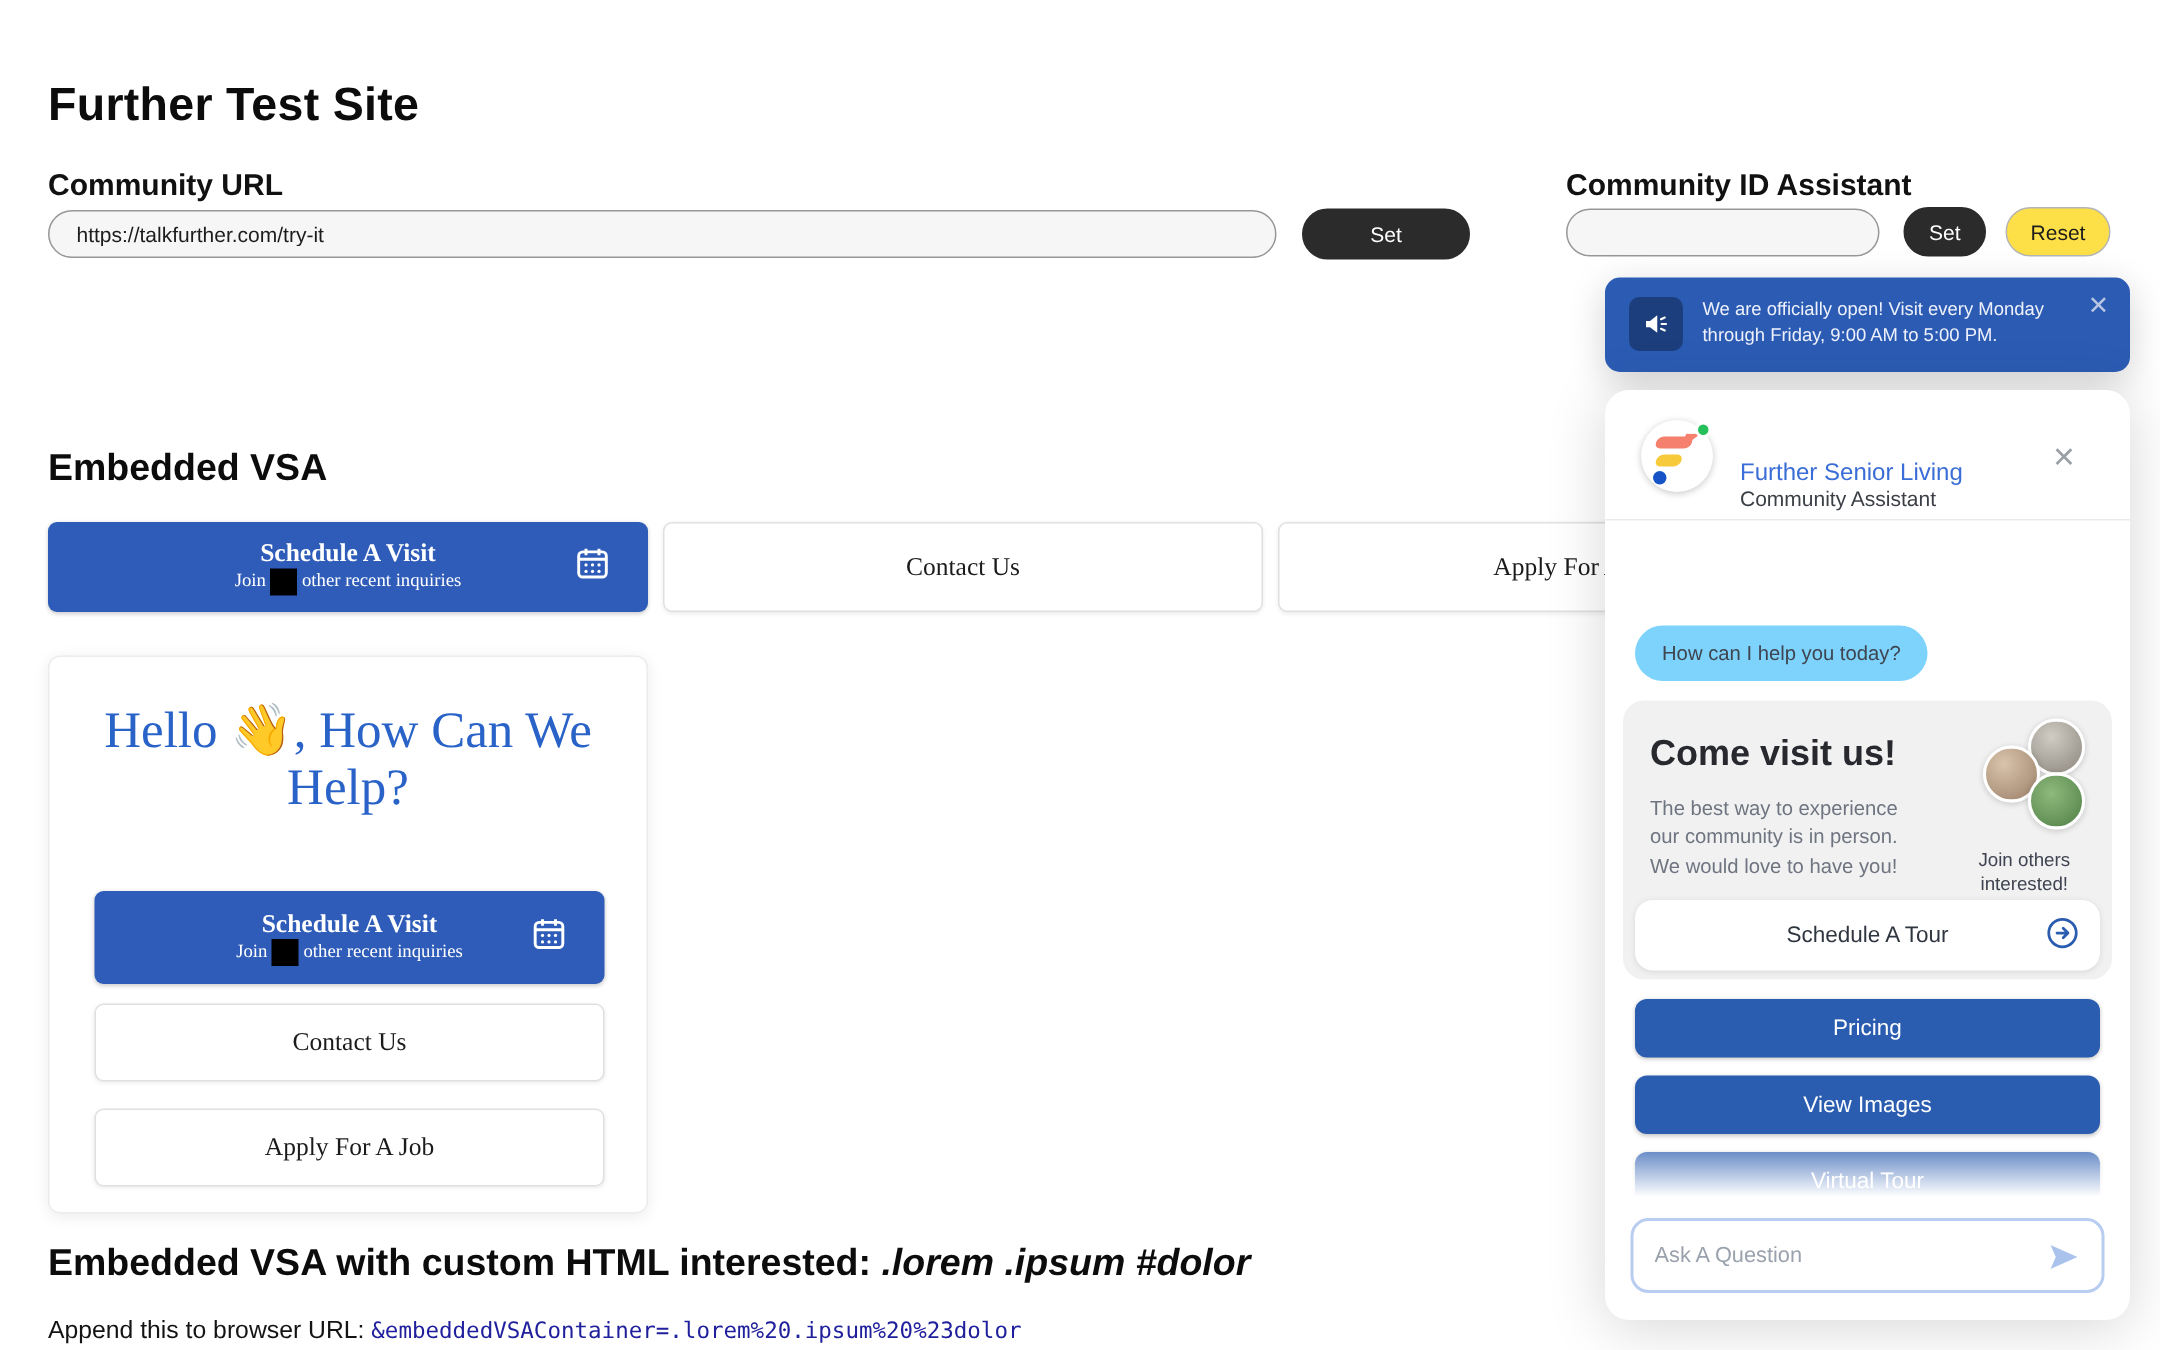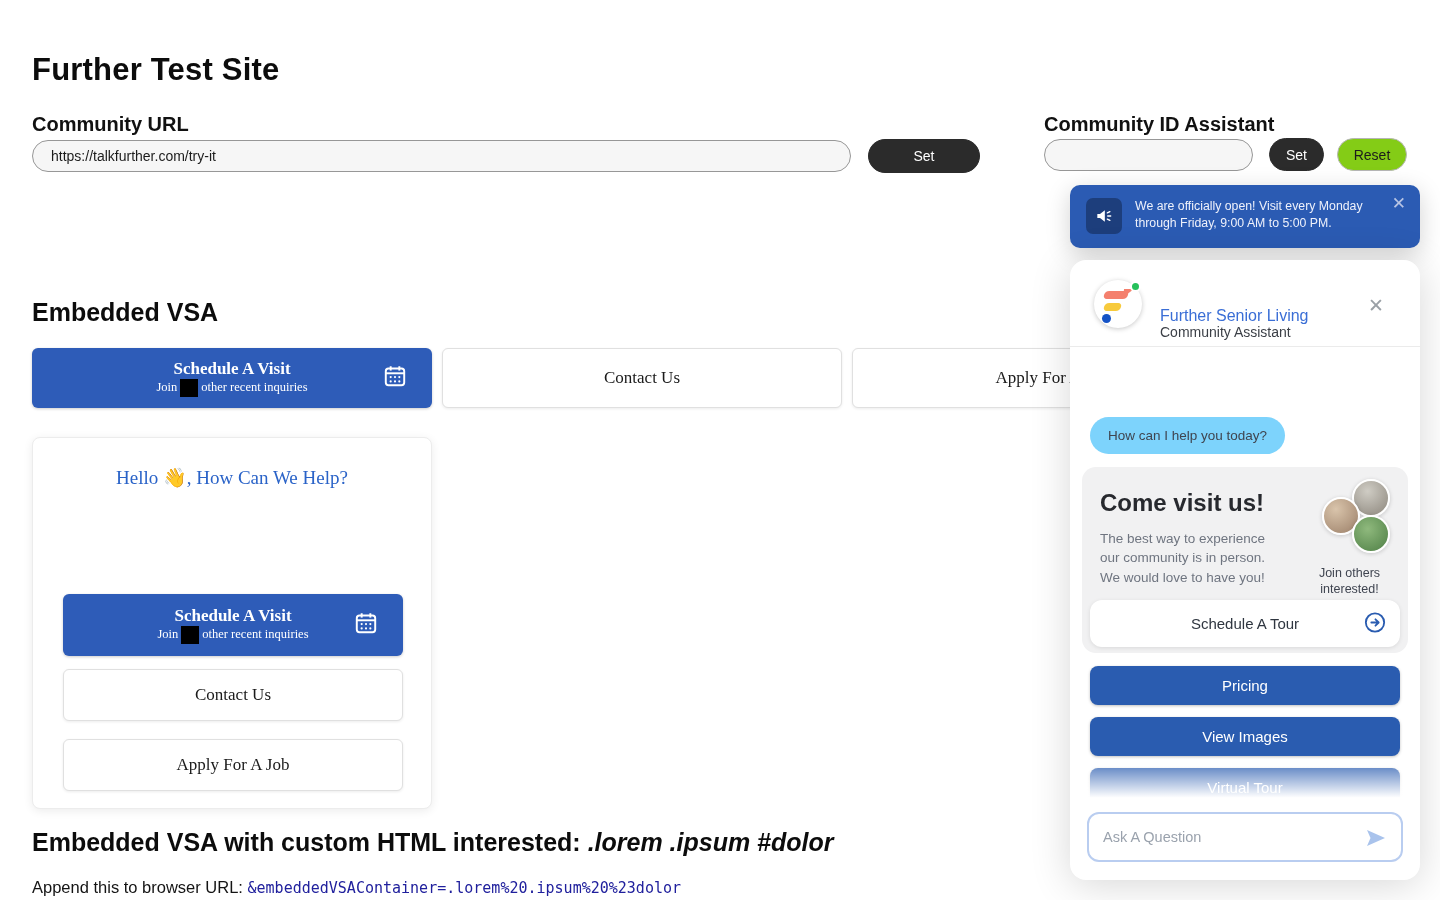--- a/index.html
+++ b/index.html
@@ -9,39 +9,39 @@
   #stage { position:relative; width:1440px; height:900px; background:#fff; }
 
   
   .h1 { left:32px; top:52px; font-size:31px; font-weight:800; color:#0c0c0c; letter-spacing:.2px; }
   .field-label { font-size:20px; font-weight:700; color:#111; }
   .pill-input { background:#f6f6f6; border:1px solid #979797; border-radius:17px;
                 font-size:14px; color:#1c1c1c; padding:0 18px; outline:none;
                 font-family:"Liberation Sans", sans-serif; }
   .btn-dark { background:#2b2b2b; color:#fff; border:1px solid #2b2b2b; border-radius:17px;
               font-size:14px; cursor:pointer; font-family:"Liberation Sans", sans-serif; }
-  .btn-light { background:#84cc16; color:#1c1c1c; border:1px solid #b5b5b5; border-radius:17px;
+  .btn-light { background:#fde047; color:#1c1c1c; border:1px solid #b5b5b5; border-radius:17px;
                font-size:14px; cursor:pointer; font-family:"Liberation Sans", sans-serif; }
   .h2 { font-size:25px; font-weight:800; color:#0c0c0c; }
   .h2 .code-part { font-style:italic; }
 
   .vsa-btn { border-radius:6px; display:flex; align-items:center; justify-content:center;
              font-family:"Liberation Serif", serif; cursor:pointer; }
   .vsa-blue { background:#2e5cb8; color:#fff; box-shadow:0 1px 3px rgba(0,0,0,.2); }
   .vsa-white { background:#fff; border:1px solid #e0e0e0; color:#1b1b1b;
                box-shadow:0 1px 3px rgba(0,0,0,.08); font-size:17px; }
   .vsa-blue .t1 { font-size:17px; font-weight:700; line-height:1.2; }
   .vsa-blue .t2 { font-size:12.5px; line-height:1.25; }
   .redact { display:inline-block; width:18px; height:18px; background:#000; vertical-align:middle; margin:0 3px; }
   .cal-icon { position:absolute; right:24px; top:50%; transform:translateY(-50%); }
 
   .vsa-card { left:32px; top:437px; width:400px; height:372px; background:#fff;
               border:1px solid #ececec; border-radius:8px; box-shadow:0 2px 10px rgba(0,0,0,.08); }
   .vsa-card h3 { font-family:"Liberation Serif", serif; font-weight:400; color:#2a63c8;
-                 font-size:19px; text-align:center; margin-top:28px; }
+                 font-size:34px; text-align:center; margin-top:28px; }
   .vsa-card p { font-family:"Liberation Serif", serif; color:#17191d; font-size:17.5px;
                 line-height:1.2; text-align:center; margin:8px 28px 0; }
 
   .append-line { font-size:16.5px; color:#141414; }
   .append-code { font-family:"DejaVu Sans Mono","Liberation Mono",monospace; font-size:15px;
                  color:#20209d; font-weight:500; }
 
   
   .banner { left:1070px; top:185px; width:350px; height:63px; background:#2b5bb3;
             border-radius:10px; box-shadow:0 6px 24px rgba(0,0,0,.18); color:#eef1fb; }

